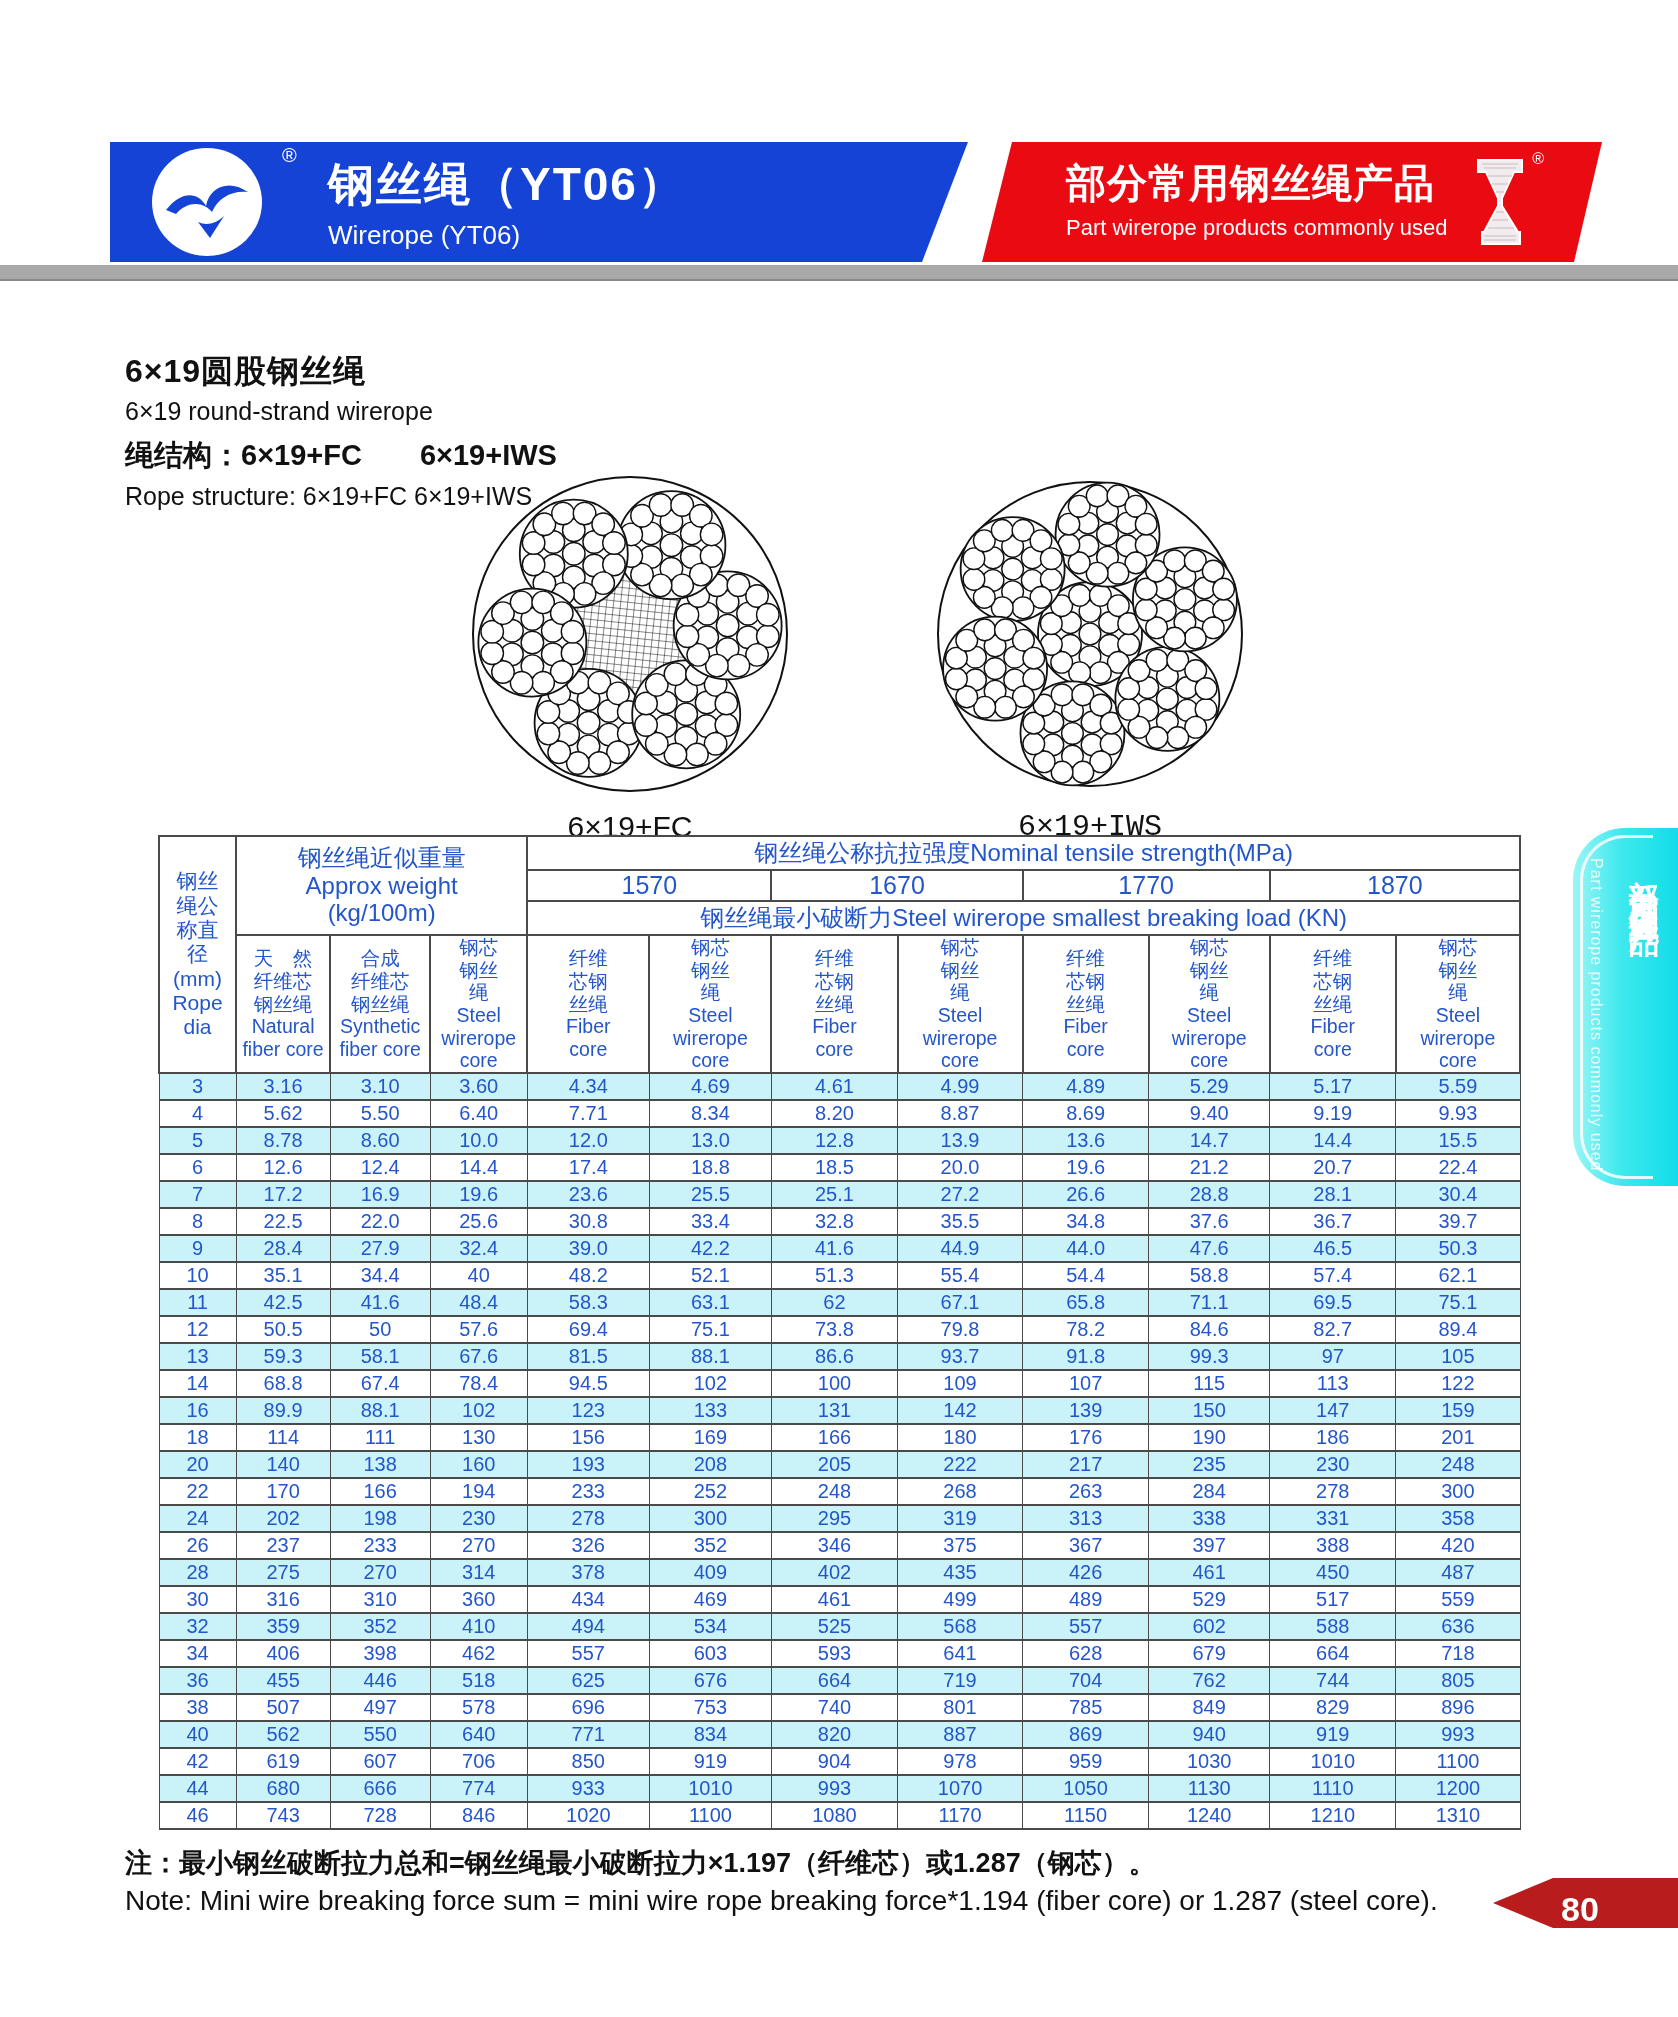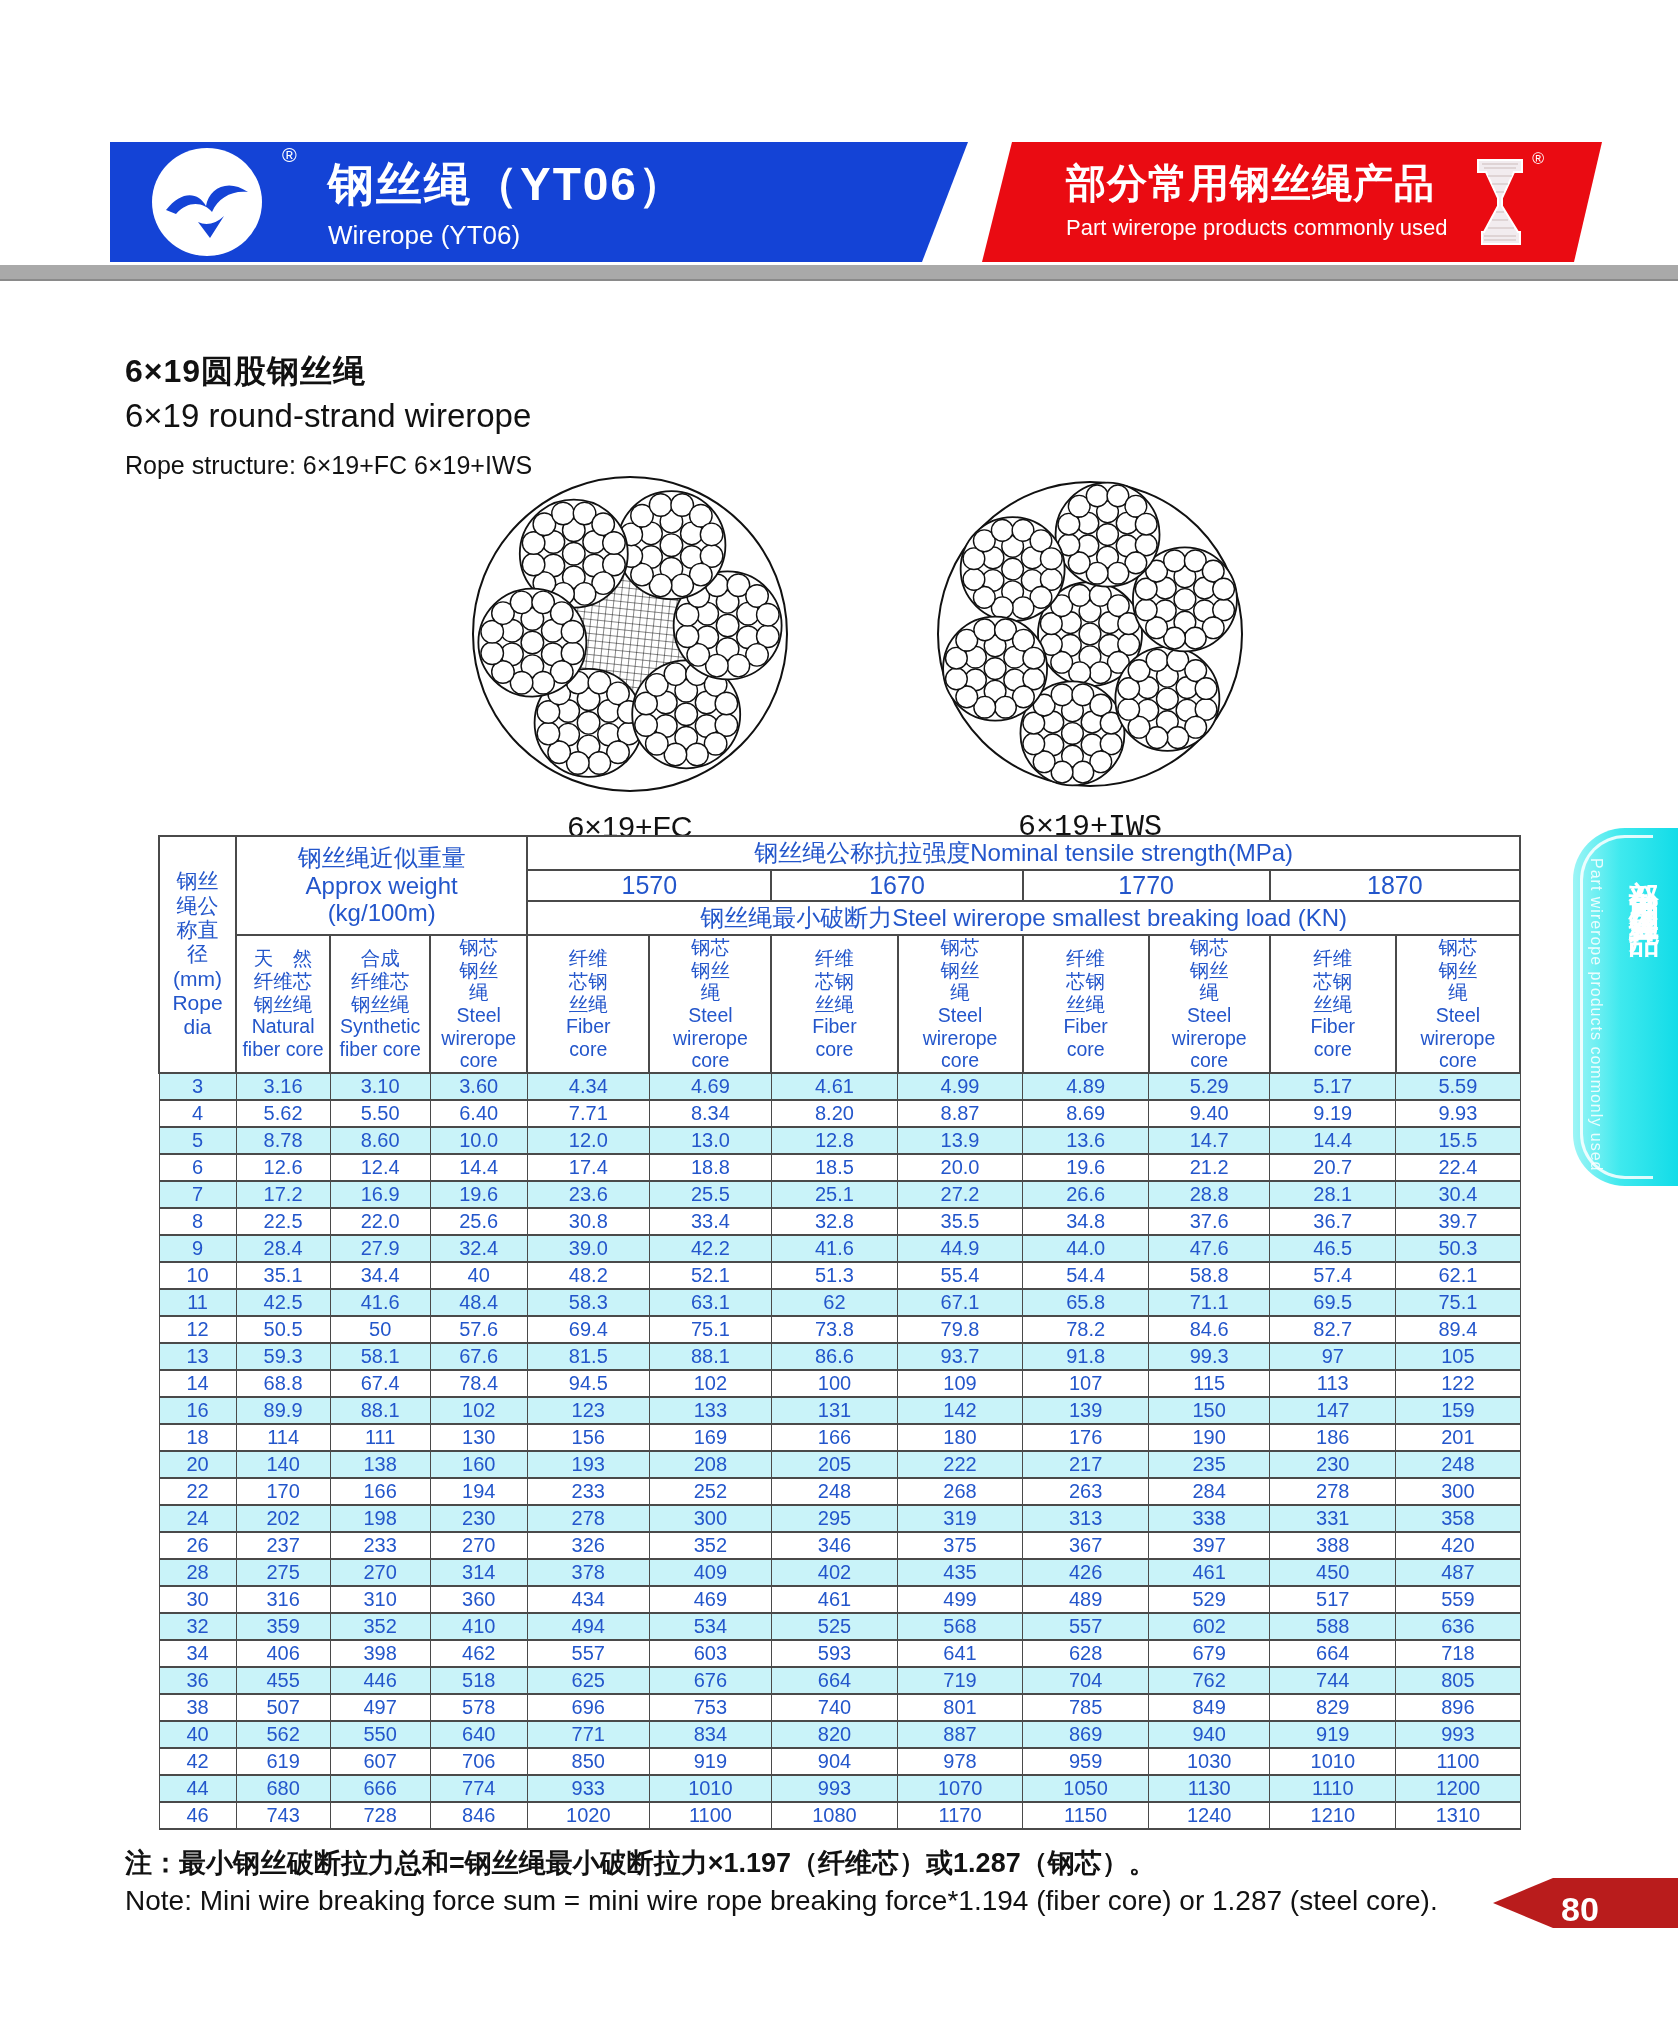--- a/index.html
+++ b/index.html
@@ -19,21 +19,21 @@
   .red-titles{position:absolute;left:120px;top:14px;color:#fff;}
   .red-zh{font-size:40px;font-weight:bold;letter-spacing:1px;}
   .red-en{font-size:22px;margin-top:4px;}
   .brand-mark{position:absolute;right:76px;top:16px;width:52px;height:88px;}
   .reg-red{position:absolute;right:58px;top:8px;color:#fff;font-size:16px;}
   .gray-bar{position:absolute;left:0;top:265px;width:1678px;height:14px;background:#a9a9a9;border-bottom:2px solid #8a8a8a;}
 
   
   .intro{position:absolute;left:125px;top:350px;color:#111;}
   .intro-h-zh{font-size:32px;font-weight:bold;letter-spacing:1px;}
-  .intro-h-en{font-size:33px;margin-top:3px;}
+  .intro-h-en{font-size:25px;margin-top:3px;}
   .intro-rows{display:flex;gap:60px;margin-top:10px;}
   .intro-col .zh{font-size:29px;font-weight:bold;}
   .intro-col .en{font-size:25px;margin-top:6px;}
 
   
   .diagram{position:absolute;width:330px;text-align:center;}
   .diagram svg{display:block;}
   .diagram-label{font-size:30px;color:#111;margin-top:8px;}
   #diag-fc{left:465px;top:472px;}
   #diag-iws{left:925px;top:472px;font-family:Liberation Mono, monospace;}
@@ -104,20 +104,21 @@
     <span class="reg-red">®</span>
   </div>
 
   <div class="gray-bar"></div>
 
   <div class="intro">
     <div class="intro-h-zh">6×19圆股钢丝绳</div>
     <div class="intro-h-en">6×19 round-strand wirerope</div>
     <div class="intro-rows">
       <div class="intro-col">
+        <div class="zh">绳结构：6×19+FC　　6×19+IWS</div>
         <div class="en">Rope structure: 6×19+FC 6×19+IWS</div>
       </div>
     </div>
   </div>
 
   <div class="diagram" id="diag-fc">
     <svg id="svg-fc" width="330" height="330" viewBox="0 0 330 330">
         <defs>
           <pattern id="xgrid" width="7" height="7" patternUnits="userSpaceOnUse" patternTransform="rotate(6)">
     <path d="M0 0H7M0 0V7" stroke="#111" stroke-width="1" fill="none"></path>

